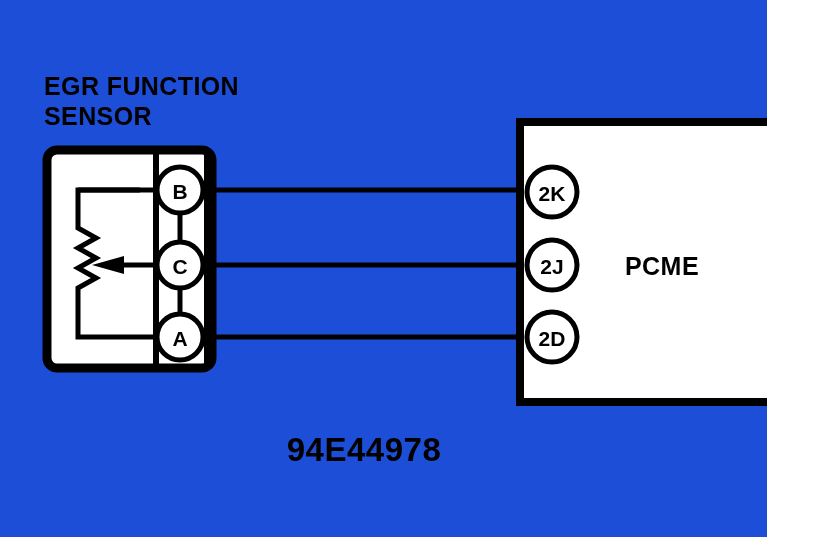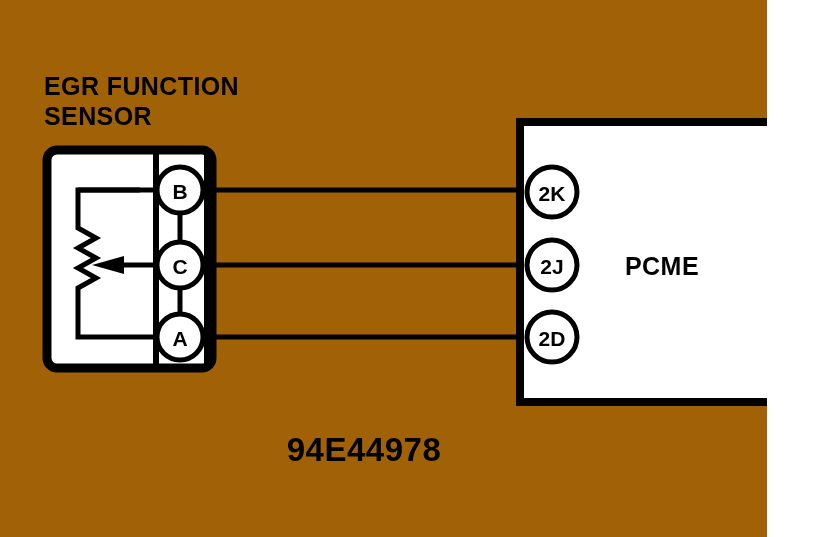--- a/index.html
+++ b/index.html
@@ -8,21 +8,21 @@
     padding: 0;
     background: #ffffff;
   }
   body {
     font-family: "Liberation Sans", sans-serif;
   }
   #diagram-root {
     position: relative;
     width: 767px;
     height: 537px;
-    background: #a16207;
+    background: #1d4ed8;
     overflow: hidden;
   }
   #schematic {
     position: absolute;
     top: 0;
     left: 0;
     width: 827px;
     height: 537px;
     display: block;
   }

